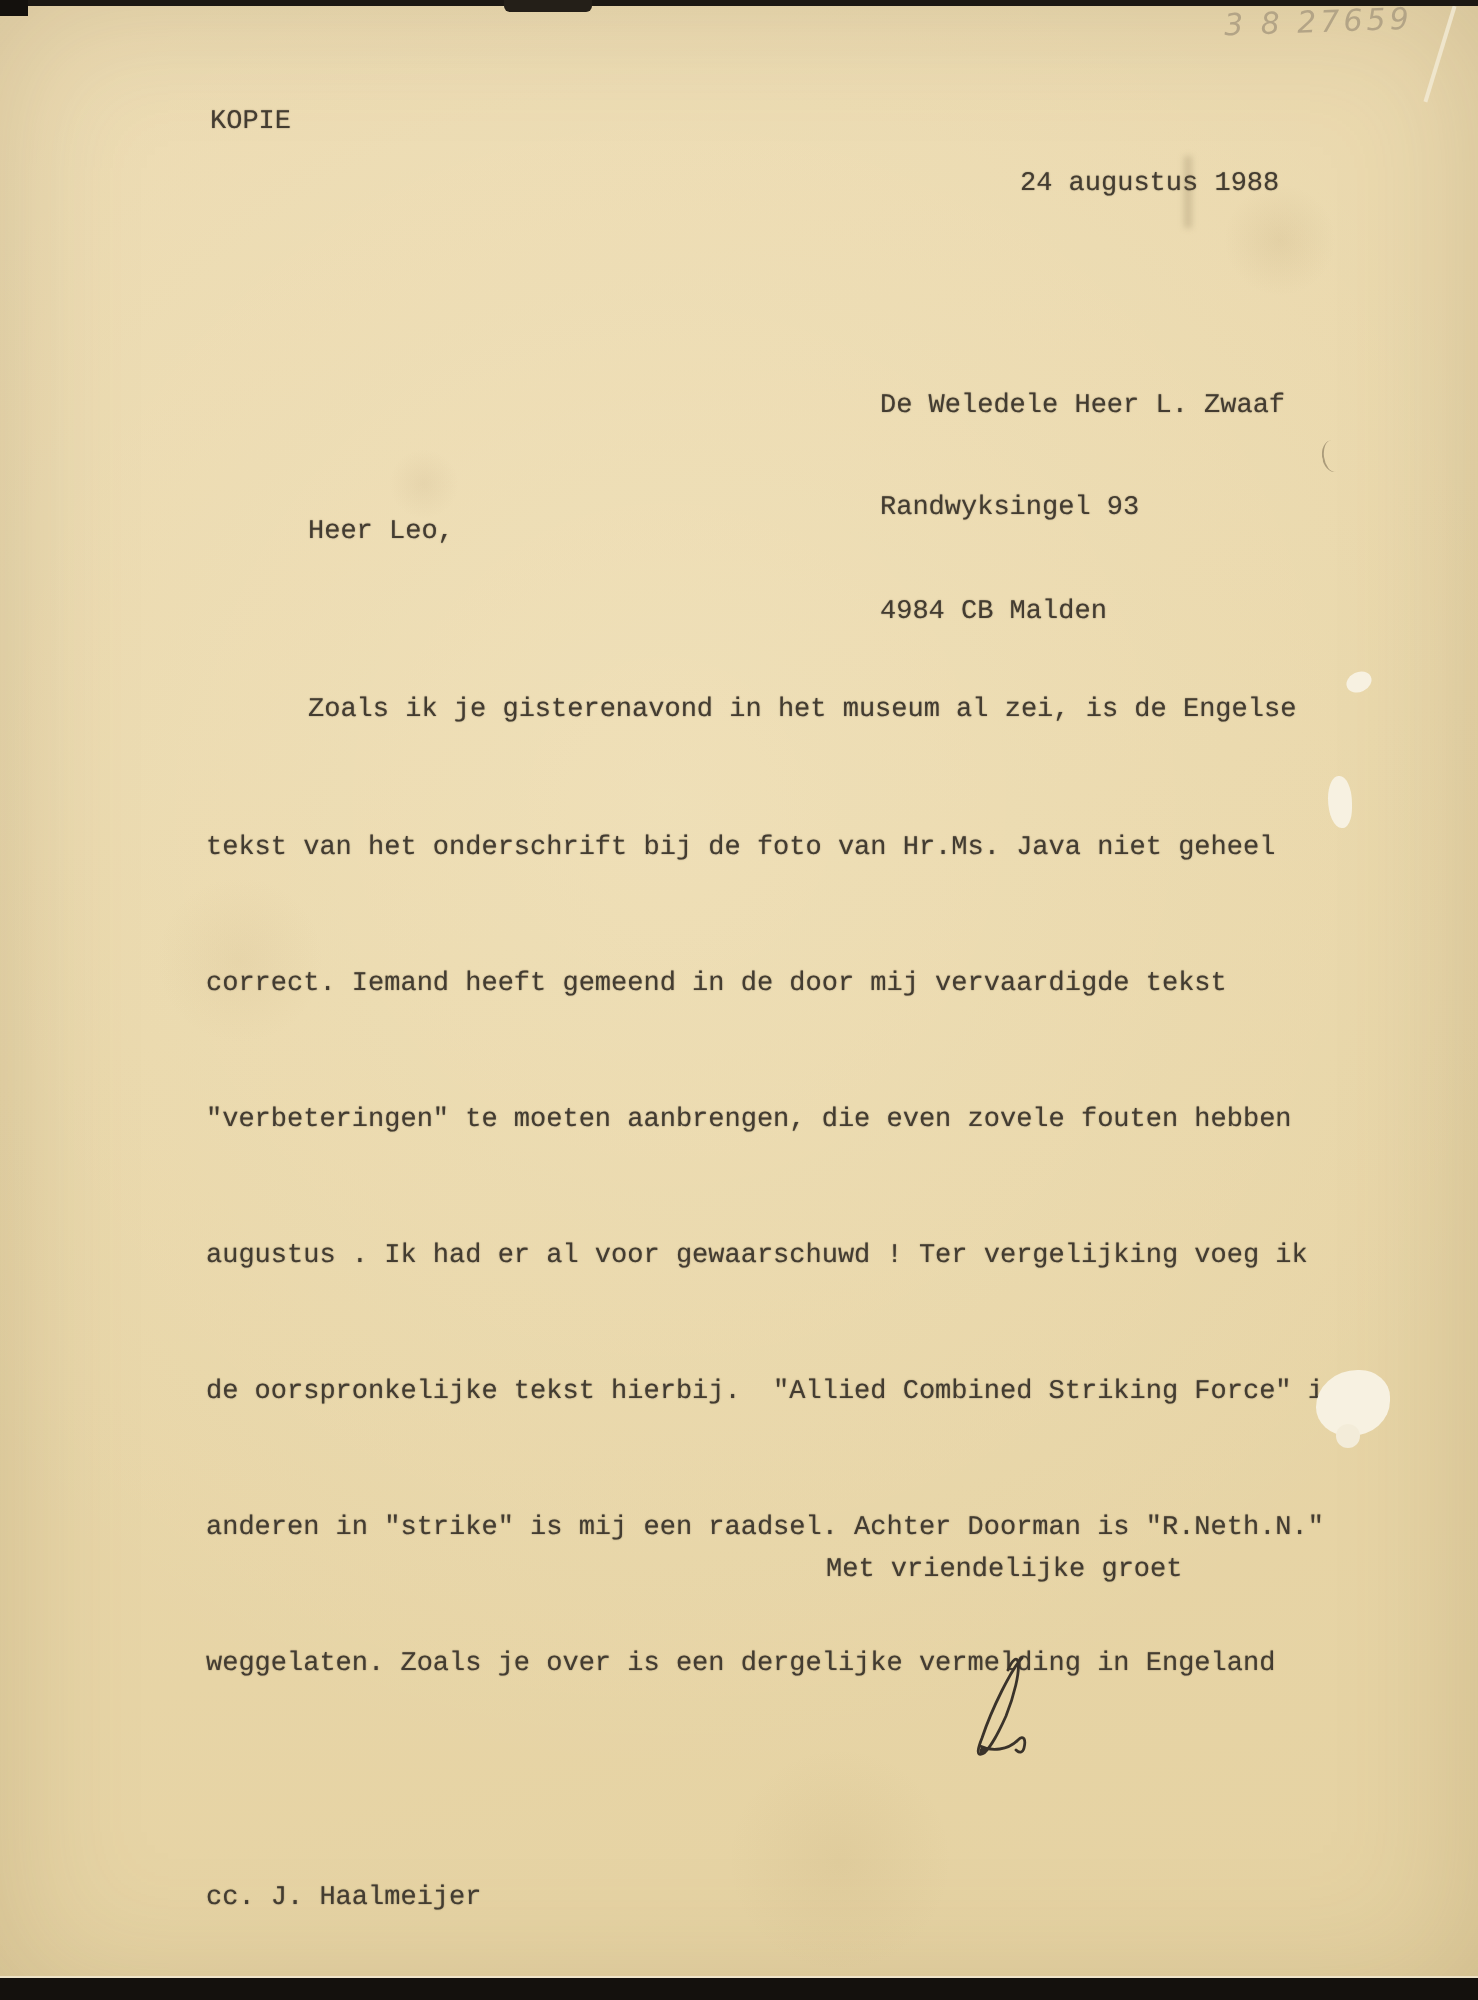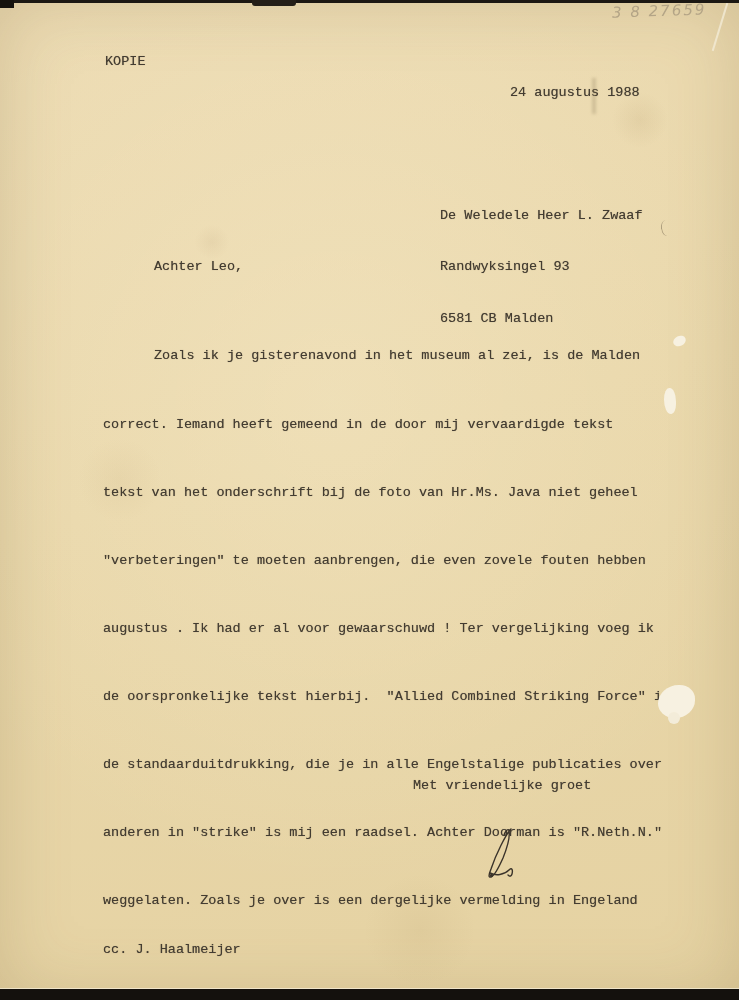--- a/index.html
+++ b/index.html
@@ -18,21 +18,21 @@
   .typed{
     position:absolute;
     white-space:pre;
     font-size:13.5px;
     letter-spacing:0;
     color:#433c31;
     text-shadow:0 0 0.7px rgba(62,54,42,0.6);
   }
   .kopie{left:105px;top:54px;line-height:1.25;}
   .date{left:495px;top:85px;line-height:1.25;margin-left:15px;}
-  .address{left:440px;top:172px;line-height:17.3px;font-family:Liberation Mono, monospace;}
+  .address{left:440px;top:160px;line-height:17.3px;font-family:Liberation Mono, monospace;}
   .salutation{left:154px;top:259px;line-height:1.25;}
   .body-block{left:103px;top:300px;line-height:22.7px;}
   .body-block .line{white-space:pre;}
   .body-block .indent{padding-left:51px;}
   .closing{left:413px;top:778px;line-height:1.25;}
   .cc-block{left:103px;top:904px;line-height:18.6px;}
   .annotation{
     position:absolute;left:612px;top:2px;
     font-family:"DejaVu Sans",sans-serif;font-style:italic;
     font-size:15px;letter-spacing:2px;color:#b3a486;
@@ -73,33 +73,32 @@
 
   <div class="typed kopie">KOPIE</div>
 
   <div class="annotation">3 8 27659</div>
 
   <div class="typed date">24 augustus 1988</div>
 
   <div class="typed address">
     <div>De Weledele Heer L. Zwaaf</div>
     <div>Randwyksingel 93</div>
-    <div>6581 CB Malden</div>
+    <div>4984 CB Malden</div>
   </div>
 
-  <div class="typed salutation">Achter Leo,</div>
+  <div class="typed salutation">Heer Leo,</div>
 
   <div class="typed body-block">
-    <div class="line indent">Zoals ik je gisterenavond in het museum al zei, is de Malden</div>
+    <div class="line indent">Zoals ik je gisterenavond in het museum al zei, is de Engelse</div>
+    <div class="line">tekst van het onderschrift bij de foto van Hr.Ms. Java niet geheel</div>
     <div class="line">correct. Iemand heeft gemeend in de door mij vervaardigde tekst</div>
-    <div class="line">tekst van het onderschrift bij de foto van Hr.Ms. Java niet geheel</div>
     <div class="line">"verbeteringen" te moeten aanbrengen, die even zovele fouten hebben</div>
     <div class="line">augustus . Ik had er al voor gewaarschuwd ! Ter vergelijking voeg ik</div>
     <div class="line">de oorspronkelijke tekst hierbij.  "Allied Combined Striking Force" is</div>
-    <div class="line">de standaarduitdrukking, die je in alle Engelstalige publicaties over</div>
     <div class="line">anderen in "strike" is mij een raadsel. Achter Doorman is "R.Neth.N."</div>
     <div class="line">weggelaten. Zoals je over is een dergelijke vermelding in Engeland</div>
     
     
     
     
     
     
     
     

